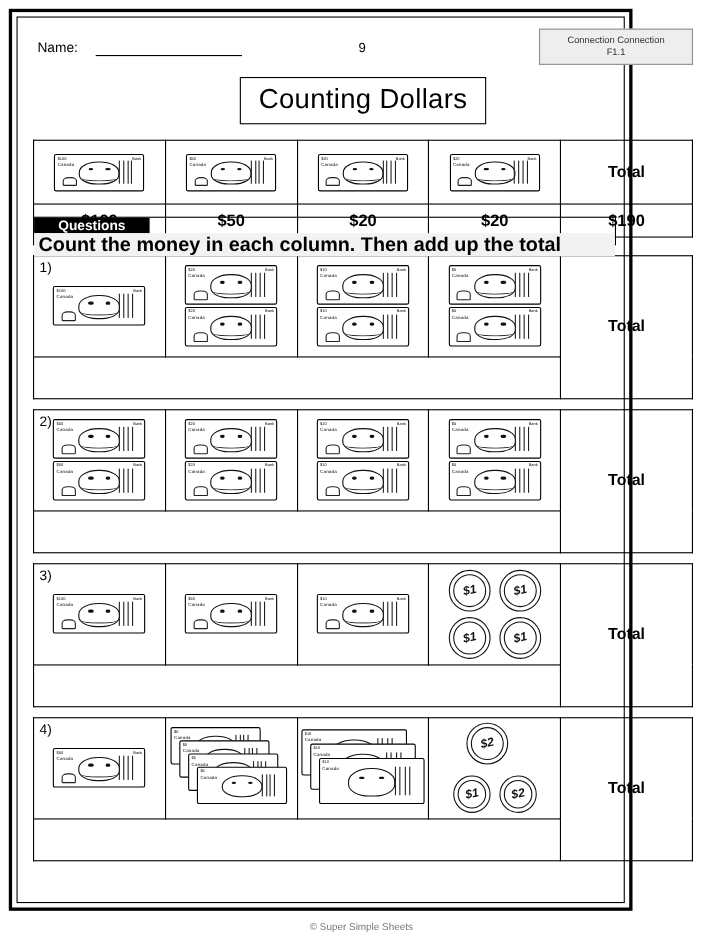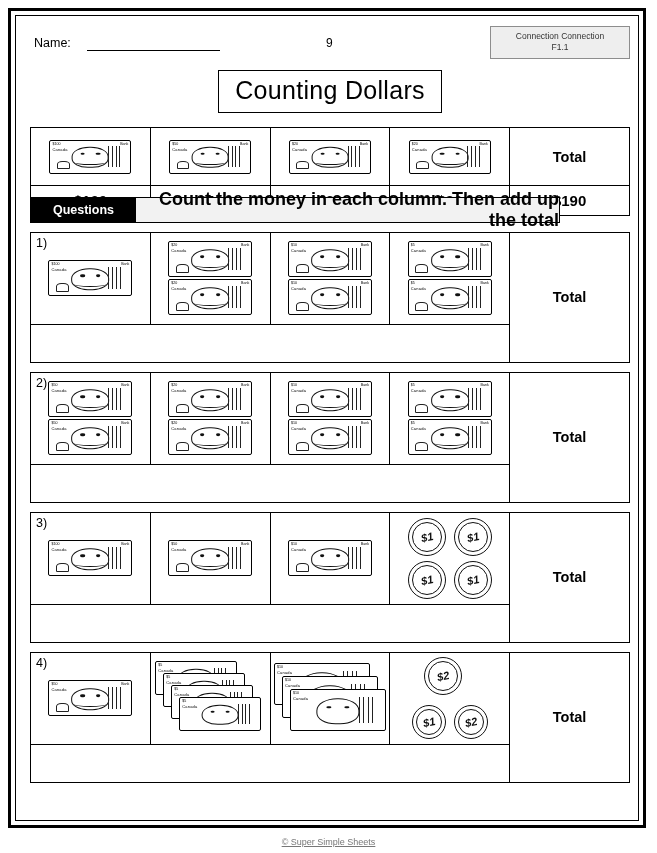--- a/index.html
+++ b/index.html
@@ -12,21 +12,21 @@
     position: relative;
     width: 657px;
     height: 853px;
     background: #ffffff;
     overflow: hidden;
   }
   
   .sheet-border {
     position: absolute;
     left: 8px; top: 8px;
-    width: 638px; height: 820px;
+    width: 567px; height: 820px;
     border: 3px solid #000;
     background: #fff;
   }
   .sheet-inner {
     position: absolute;
     left: 4px; top: 4px; right: 4px; bottom: 4px;
     border: 1px solid #000;
     background: #fff;
   }
   .content {
@@ -117,20 +117,21 @@
     font-weight: bold;
   }
 
   
   .q-banner {
     margin-top: 11px;
     display: flex;
     width: 530px;
     height: 26px;
     border: 1.4px solid #000;
+    flex-direction: column;
   }
   .q-banner .q-label {
     width: 105px;
     background: #000;
     color: #fff;
     font-size: 12.5px;
     font-weight: bold;
     display: flex;
     align-items: center;
     justify-content: center;
@@ -299,21 +300,20 @@
   .coin.small { width: 34px; height: 34px; }
 
   
   .footer {
     position: absolute;
     left: 0; right: 0;
     bottom: 6px;
     text-align: center;
     font-size: 9px;
     color: #777;
-    text-decoration: underline;
   }
 </style>
 </head>
 <body>
 
 <div class="page">
   <div class="sheet-border">
     <div class="sheet-inner">
 
       <div class="content">

